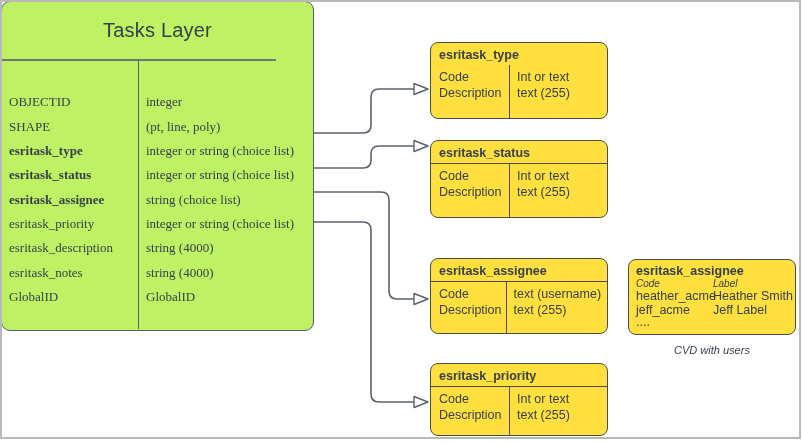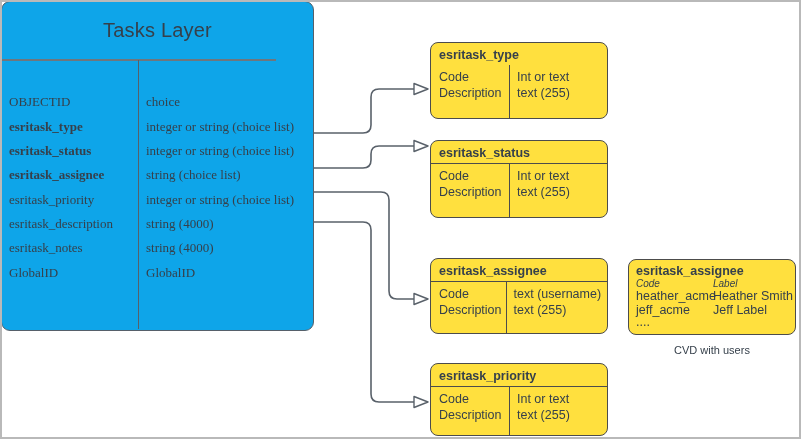--- a/index.html
+++ b/index.html
@@ -1,21 +1,21 @@
 <!DOCTYPE html>
 <html><head>
 <meta charset="utf-8">
 <style>
   html,body{margin:0;padding:0;background:#fff;}
   body{font-family:"Liberation Sans", sans-serif;color:#36404b;}
   .stage{position:relative;width:802px;height:444px;background:#fff;overflow:hidden;}
   .frame{position:absolute;left:0;top:0;width:801px;height:439px;border:2px solid #b9b9b9;box-sizing:border-box;pointer-events:none;}
 
   
-  .tasks-box{position:absolute;left:1px;top:1px;width:313px;height:330px;background:#0ea5e9;
+  .tasks-box{position:absolute;left:1px;top:1px;width:313px;height:330px;background:#bef264;
     border:1.5px solid #56606a;border-radius:9px;box-sizing:border-box;}
   .tasks-title{height:56px;display:flex;align-items:center;justify-content:center;
     font-size:20px;letter-spacing:.2px;}
   .title-rule{position:absolute;left:0;top:57px;width:274px;border-top:2px solid #6f767d;}
   .v-divider{position:absolute;left:136px;top:58px;height:269px;border-left:1.5px solid #56606a;}
   .field-rows{position:absolute;left:0;top:59px;right:0;padding-top:25px;}
   .frow{display:flex;height:24.35px;align-items:flex-end;font-size:13px;font-family:Liberation Serif, serif;}
   .fname{width:136px;padding-left:7px;box-sizing:border-box;white-space:nowrap;}
   .ftype{padding-left:8px;white-space:nowrap;}
   .frow.bold .fname{font-weight:bold;}
@@ -34,21 +34,21 @@
 
   
   .cvd-box{position:absolute;left:628px;top:259px;width:168px;height:76px;background:#ffe03e;
     border:1.4px solid #4c4c4c;border-radius:8px;box-sizing:border-box;padding:4px 7px;}
   .cvd-title{font-weight:bold;font-size:12.5px;}
   .cvd-grid{display:grid;grid-template-columns:77px auto;line-height:13.5px;}
   .cvd-colhead{font-style:italic;font-size:10px;line-height:12px;}
   .cvd-cell{font-size:12.5px;white-space:nowrap;}
   .cvd-more{font-size:12.5px;line-height:11px;}
   .cvd-caption{position:absolute;left:628px;top:344px;width:168px;text-align:center;
-    font-size:11px;}
+    font-style:italic;font-size:11px;}
 </style>
 </head>
 <body>
 
 <div class="stage">
 
   <svg class="wires" width="802" height="444" viewBox="0 0 802 444">
     <g stroke="#59616a" stroke-width="1.6" fill="none" stroke-linejoin="round" stroke-linecap="round">
       <path d="M314,133 H363 Q371,133 371,125 V97 Q371,89 379,89 H414"></path>
       <path d="M314,168 H363 Q371,168 371,160 V154 Q371,146 379,146 H414"></path>
@@ -63,21 +63,25 @@
     </g>
   </svg>
 
   <div class="tasks-box">
     <div class="tasks-title">Tasks Layer</div>
     <div class="title-rule"></div>
     <div class="v-divider"></div>
     <div class="field-rows">
       <div class="frow">
         <span class="fname">OBJECTID</span>
-        <span class="ftype">choice</span>
+        <span class="ftype">integer</span>
+      </div>
+      <div class="frow">
+        <span class="fname">SHAPE</span>
+        <span class="ftype">(pt, line, poly)</span>
       </div>
       <div class="frow bold">
         <span class="fname">esritask_type</span>
         <span class="ftype">integer or string (choice list)</span>
       </div>
       <div class="frow bold">
         <span class="fname">esritask_status</span>
         <span class="ftype">integer or string (choice list)</span>
       </div>
       <div class="frow bold">

